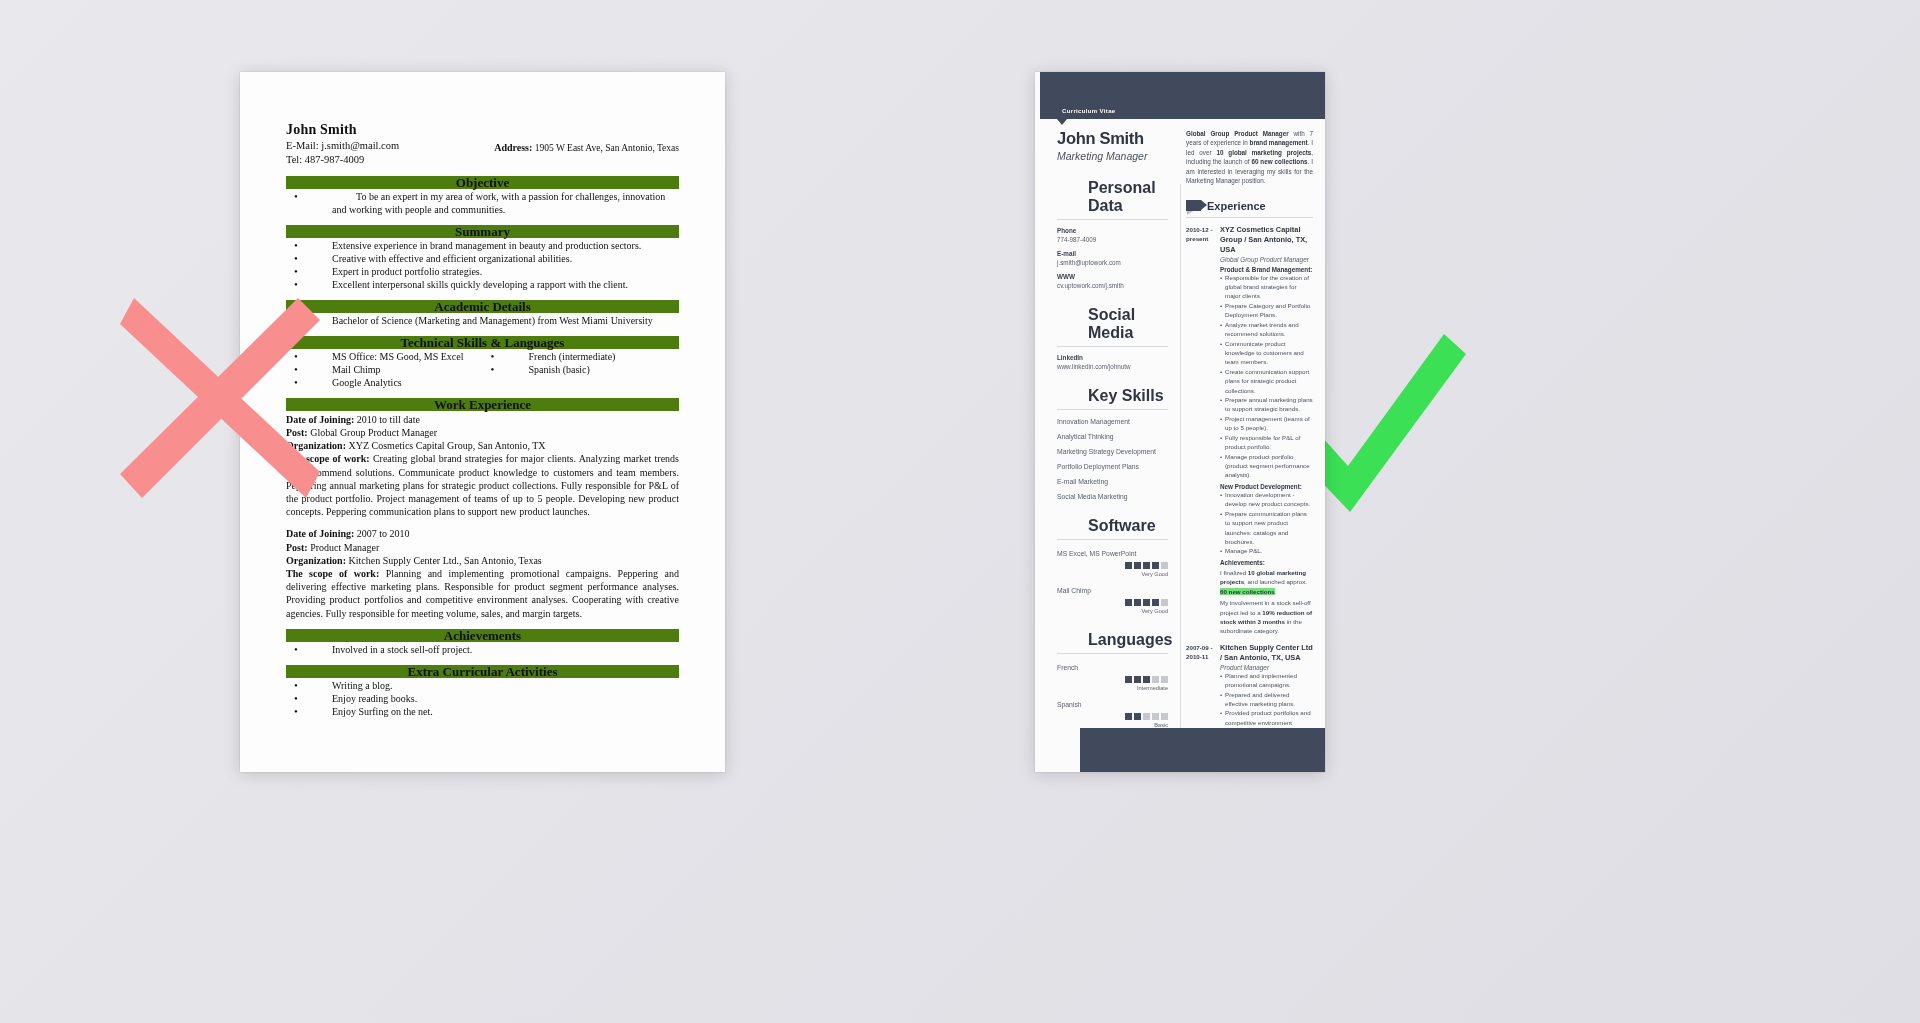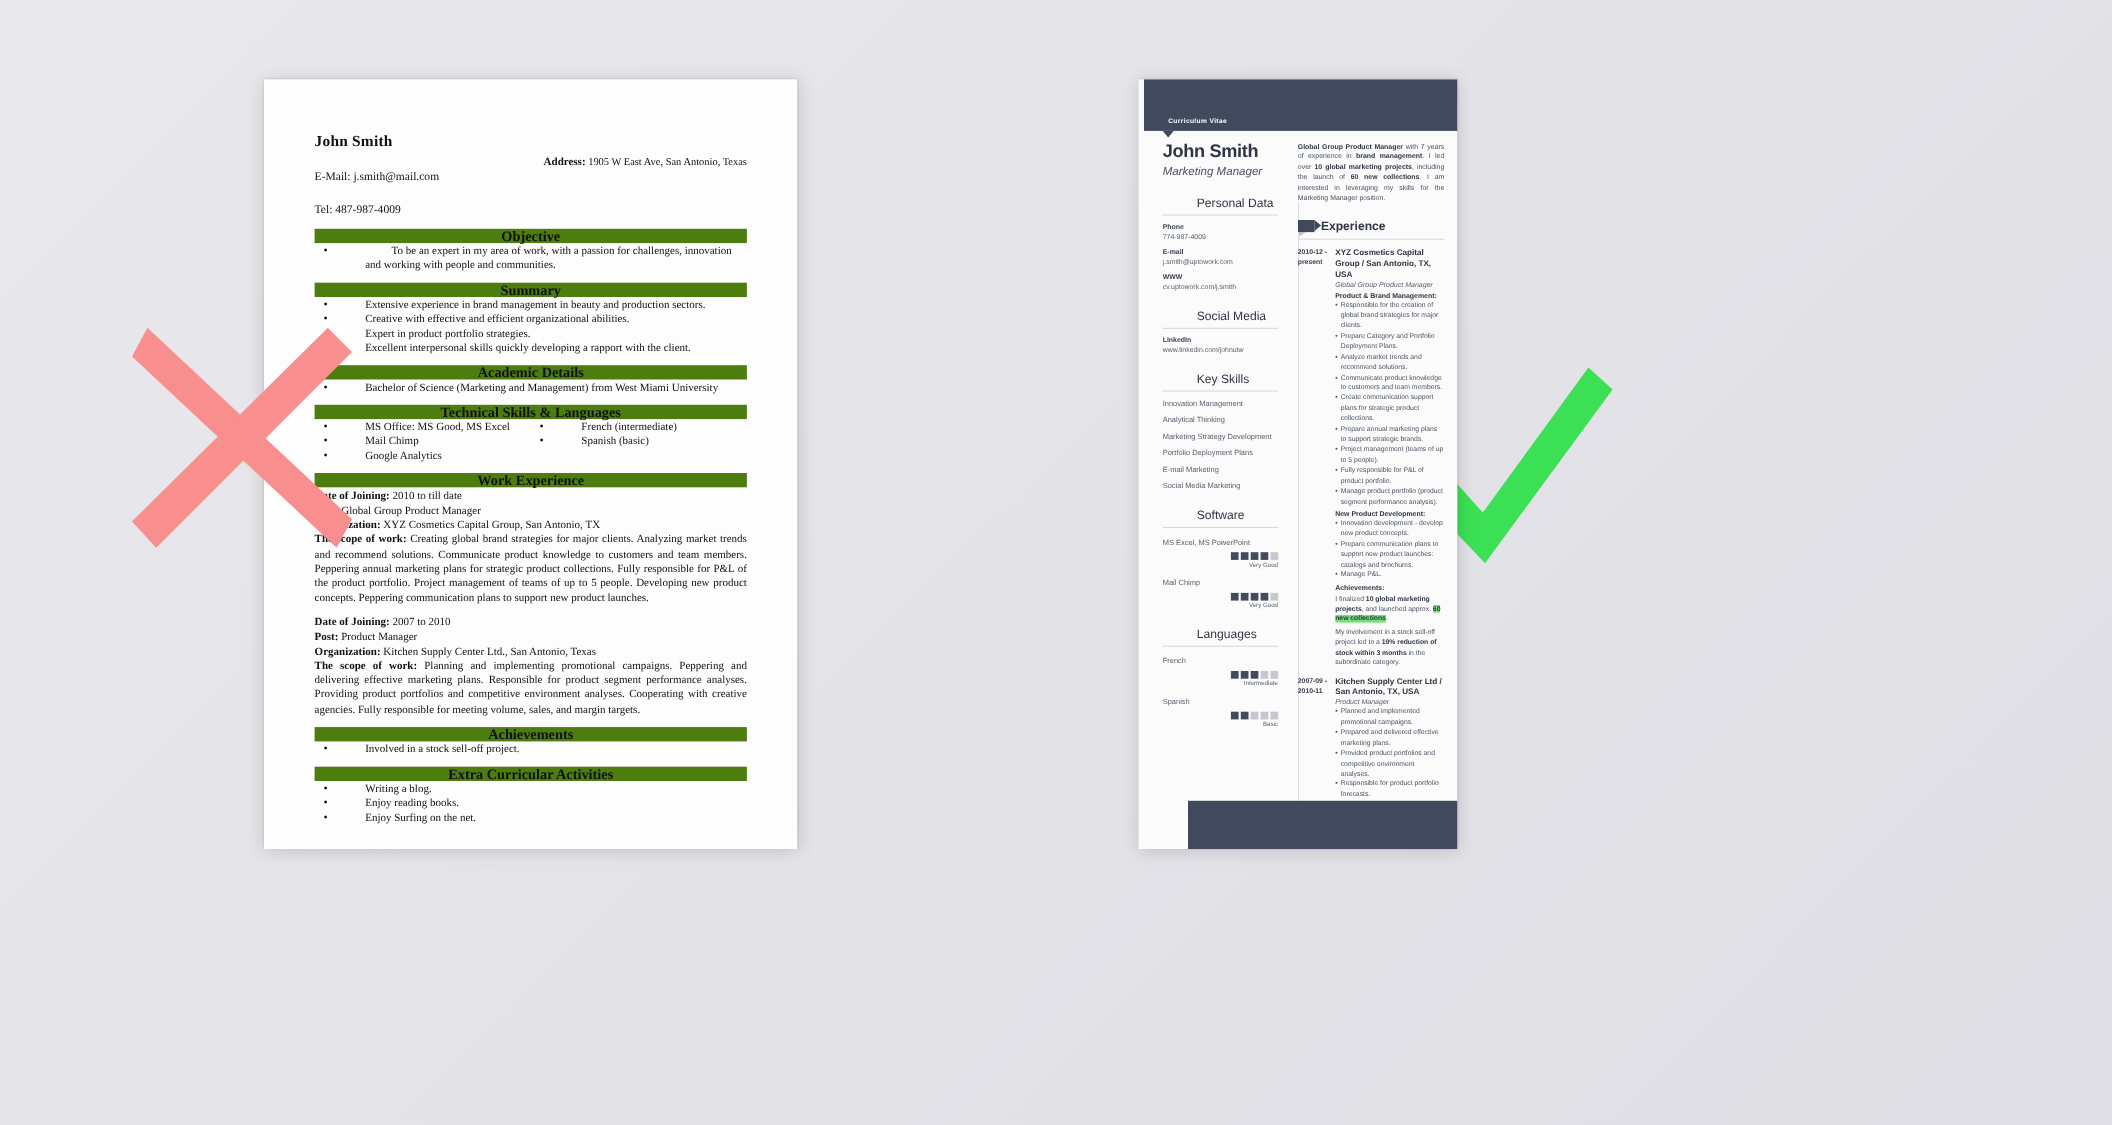--- a/index.html
+++ b/index.html
@@ -19,21 +19,21 @@
     left: 240px; top: 72px;
     width: 485px; height: 700px;
     background: #fdfdfd;
     box-shadow: 0 2px 16px rgba(0,0,0,0.16), 0 0 1px rgba(0,0,0,0.25);
     font-family: "Liberation Serif", serif;
     color: #111;
     overflow: hidden;
   }
   .paper-bad .inner { padding: 50px 46px 0 46px; }
   .bad-name { font-size: 14px; font-weight: bold; letter-spacing: .2px; }
-  .bad-contact { font-size: 10.5px; line-height: 1.28; margin-top: 17px; }
+  .bad-contact { font-size: 10.5px; line-height: 1.28; margin-top: 1px; }
   .bad-head-row { display: flex; justify-content: space-between; align-items: flex-start; }
   .bad-address { font-size: 9.5px; margin-top: 20px; white-space: nowrap; }
   .bad-address b { font-size: 10px; }
 
   .sec-bar {
     background: #4d7c0f;
     text-align: center;
     font-weight: bold;
     font-size: 13px;
     line-height: 13px;
@@ -108,21 +108,21 @@
   .good-left { width: 147px; padding: 10px 14px 0 22px; }
   .good-right { width: 157px; padding: 10px 12px 0 4px; }
   .good-divider {
     position: absolute; left: 145px; top: 112px;
     width: 1px; height: 560px; background: #dcdde0;
   }
 
   .good-name { font-size: 16.5px; font-weight: bold; color: #2f3542; letter-spacing: -.3px; }
   .good-role { font-size: 10.5px; font-style: italic; color: #4a5160; margin-top: 2px; }
 
-  .sb-h { font-size: 11px; font-weight: normal; color: #2f3542; margin-top: 17px; padding-left: 31px; }
+  .sb-h { font-size: 16px; font-weight: bold; color: #2f3542; margin-top: 17px; padding-left: 31px; }
   .sb-rule { height: 1px; background: #d8d9dd; margin-top: 4px; margin-bottom: 6px; }
   .sb-label { font-size: 6.3px; font-weight: bold; color: #3b4150; margin-top: 7px; }
   .sb-val { font-size: 6.3px; color: #5a606d; margin-top: 2px; }
   .sb-skill { font-size: 6.8px; color: #5a606d; margin-top: 8px; }
   .sb-sw { font-size: 6.8px; color: #5a606d; margin-top: 10px; }
 
   .rating { margin-top: 5px; display: flex; justify-content: flex-end; gap: 2px; }
   .rating i { display: block; width: 7px; height: 7px; background: #424a5b; }
   .rating i.off { background: #c6c8cd; }
   .rating-lbl { text-align: right; font-size: 5.6px; color: #5a606d; margin-top: 2px; }

